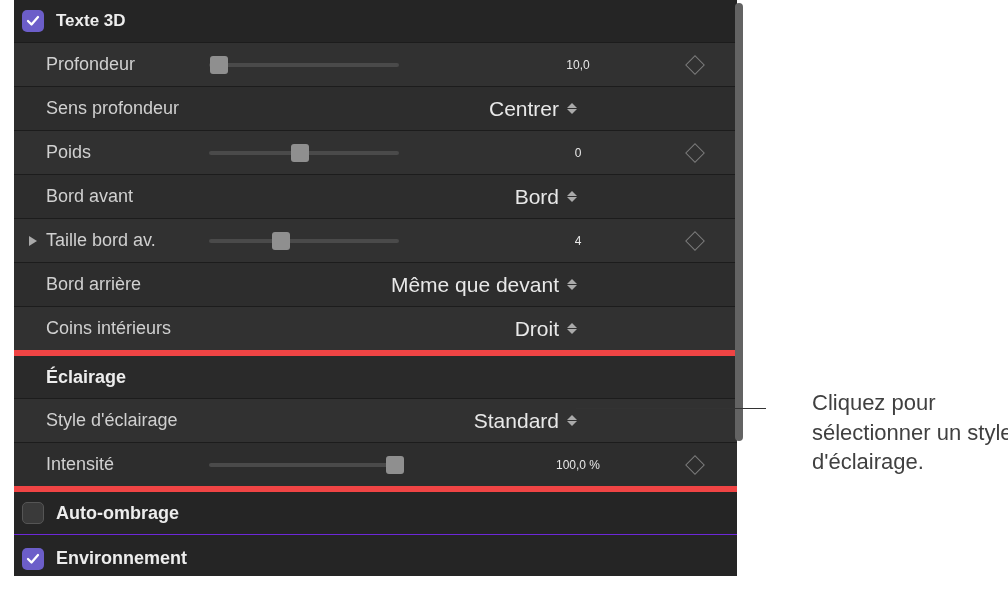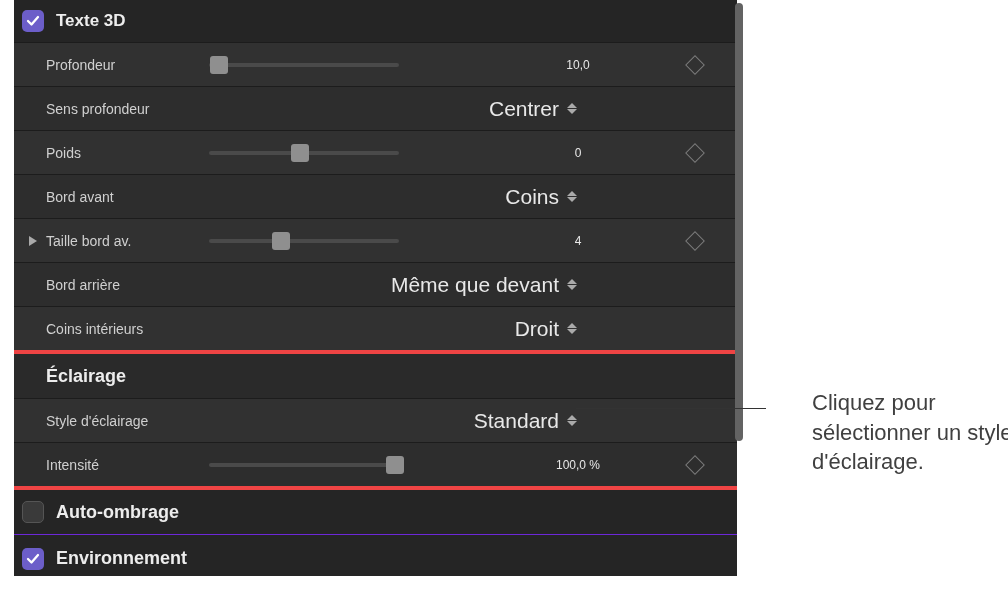--- a/index.html
+++ b/index.html
@@ -71,21 +71,21 @@
       width: 18px;
       display: flex;
       align-items: center;
       justify-content: center;
       color: #aaa;
       margin-right: 2px;
       flex-shrink: 0;
     }
     .label {
       color: #d0d0d0;
-      font-size: 14px;
+      font-size: 18px;
       width: 185px;
       flex-shrink: 0;
       padding-left: 22px;
     }
     .label.with-disc { padding-left: 2px; width: 165px; }
     .slider-area {
       width: 210px;
       flex-shrink: 0;
       display: flex;
       align-items: center;
@@ -149,21 +149,21 @@
       transform: rotate(45deg);
       border: 1.5px solid #7a7a7a;
       background: transparent;
     }
     .subsection-header {
       display: flex;
       align-items: center;
       height: 48px;
       padding-left: 32px;
       background: #2a2a2a;
-      border-top: 4px solid #ef4444;
+      border-top: 6px solid #ef4444;
       font-weight: 600;
       color: #ededed;
       font-size: 18px;
     }
     .subsection-header.with-checkbox {
       padding-left: 8px;
     }
     .callout-line {
       position: absolute;
       left: 576px;
@@ -226,21 +226,21 @@
         <div class="slider-thumb" style="left:48%"></div>
       </div>
     </div>
     <span class="value-area">0</span>
     <div class="keyframe-diamond"></div>
   </div>
 
   <div class="row alt">
     <span class="label">Bord avant</span>
     <div class="dropdown-area">
-      <span>Coins</span>
+      <span>Bord</span>
       <span class="dropdown-caret">
           <span class="caret-up"></span>
           <span class="caret-down"></span>
         </span>
     </div>
   </div>
 
   <div class="row">
     <span class="disclosure">
       <svg width="10" height="12" viewBox="0 0 10 12">

